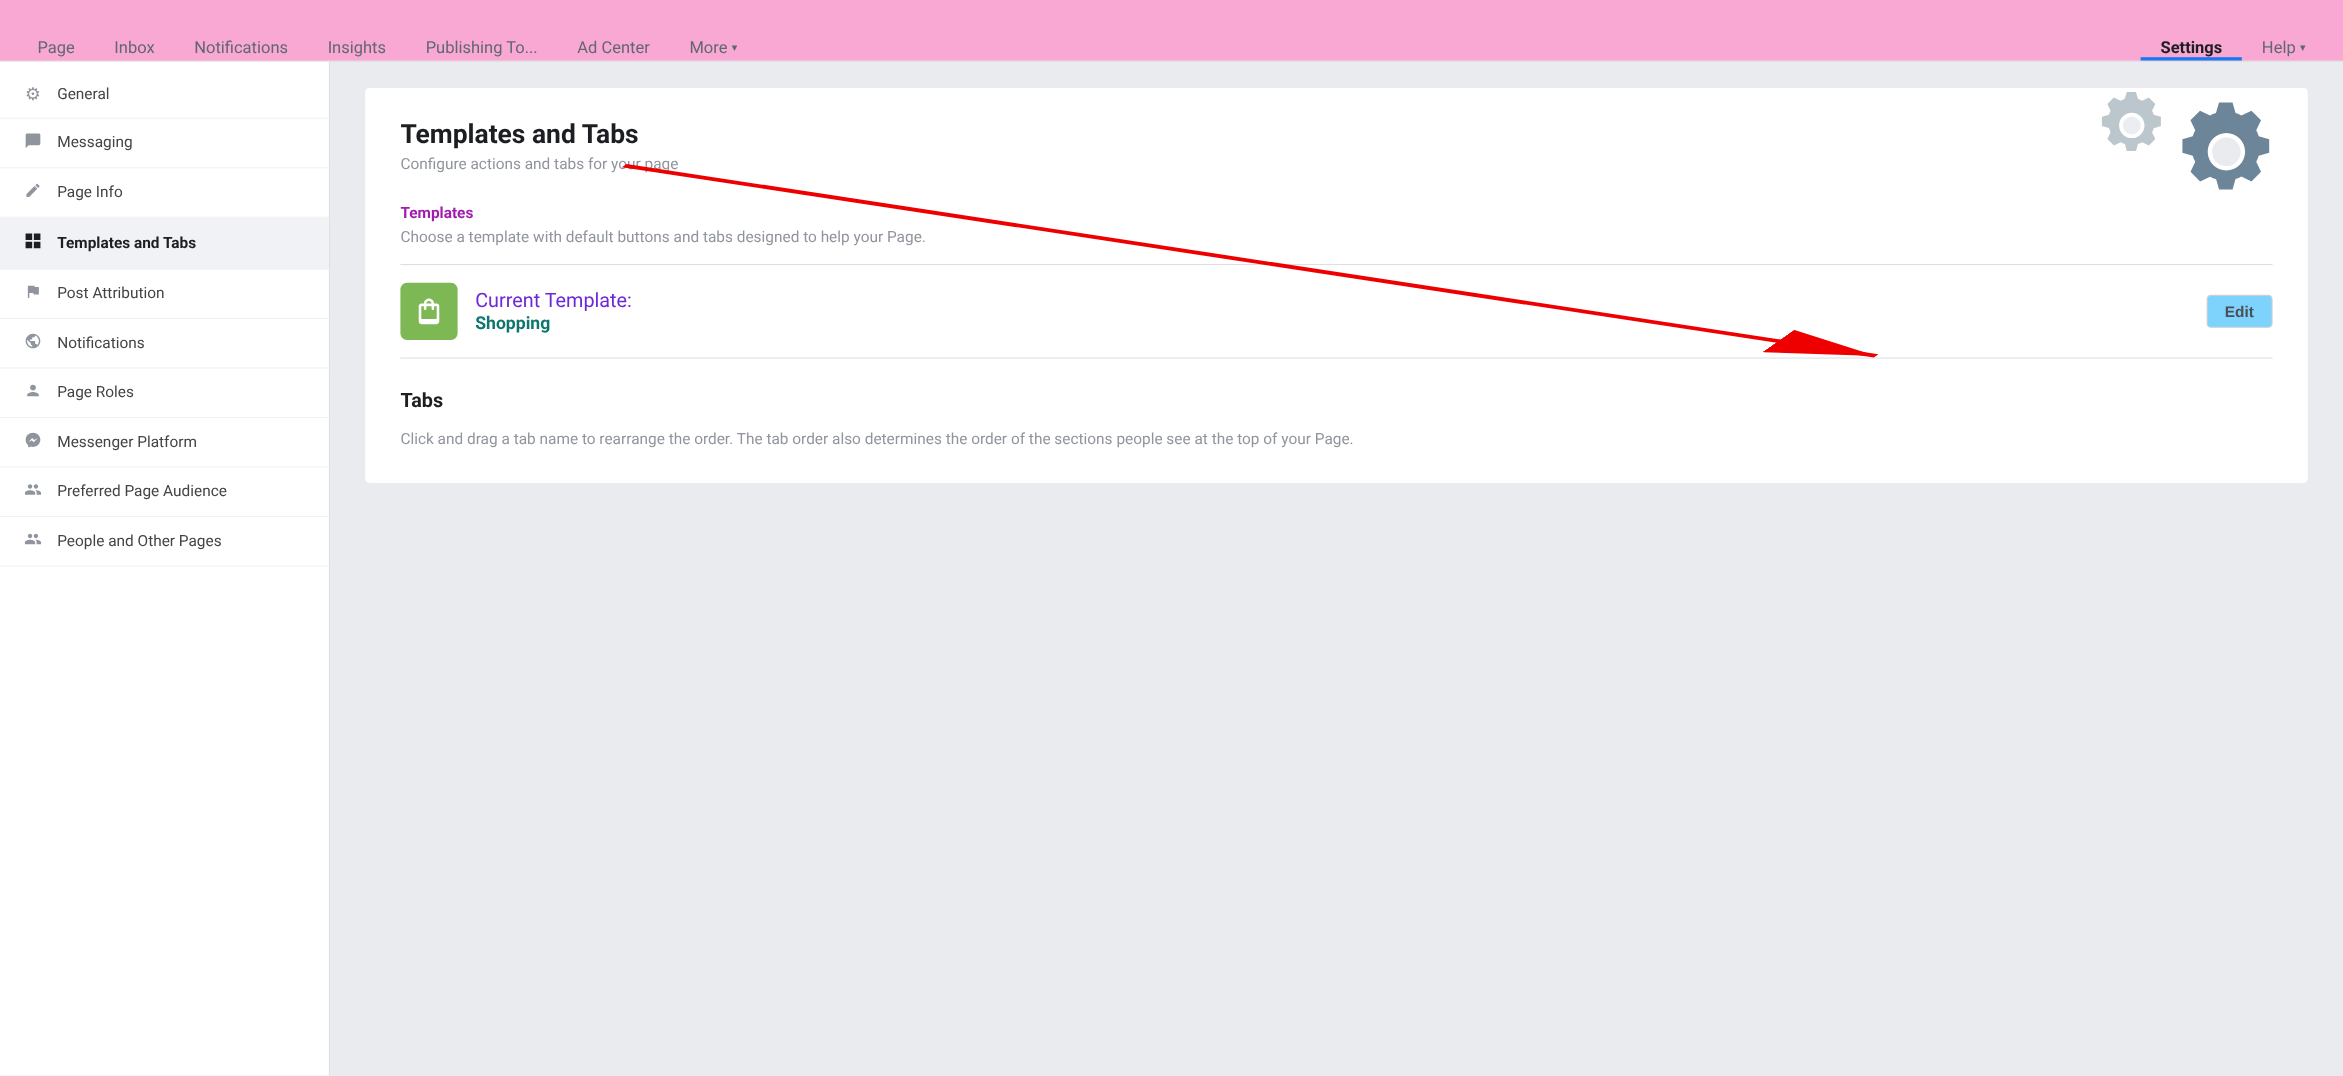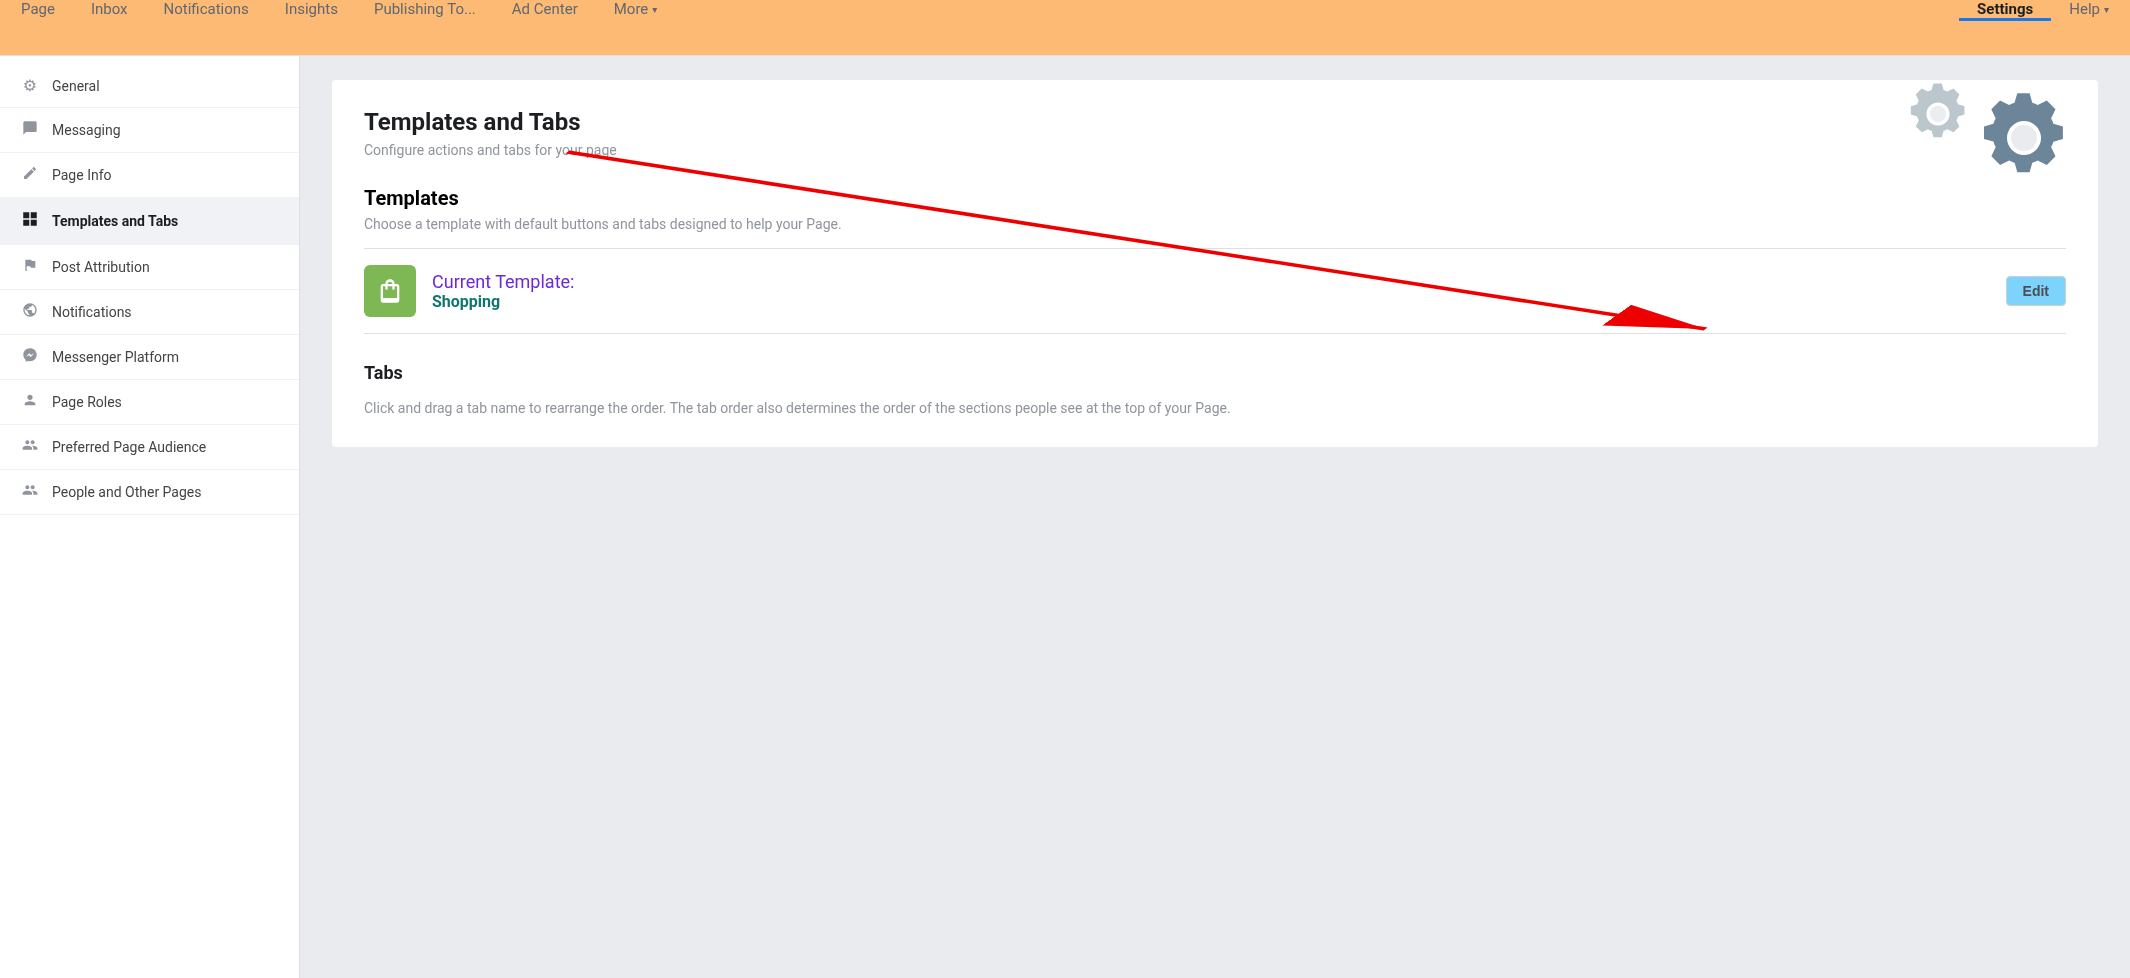--- a/index.html
+++ b/index.html
@@ -5,26 +5,26 @@
     * { box-sizing: border-box; margin: 0; padding: 0; }
     body {
       font-family: -apple-system, BlinkMacSystemFont, 'Segoe UI', Roboto, Helvetica, Arial, sans-serif;
       background: #e9ebee;
       font-size: 14px;
       color: #1c1e21;
     }
 
     
     .top-nav {
-      background: #fdba74;
+      background: #f9a8d4;
       border-bottom: 1px solid #dddfe2;
       display: flex;
-      align-items: flex-start;
+      align-items: flex-end;
       height: 56px;
-      padding: 0 3px;
+      padding: 0 16px;
     }
     .top-nav .nav-item {
       display: flex;
       align-items: center;
       padding: 0 18px;
       cursor: pointer;
       color: #606770;
       font-size: 15px;
       border-bottom: 3px solid transparent;
       white-space: nowrap;
@@ -122,23 +122,23 @@
       position: absolute;
       top: 4px;
       right: 80px;
     }
 
     
     .section {
       margin-top: 28px;
     }
     .section h2 {
-      font-size: 20px;
-      font-weight: 700;
-      color: #000000;
+      font-size: 14px;
+      font-weight: 700;
+      color: #a21caf;
       margin-bottom: 6px;
     }
     .section p {
       color: #90949c;
       font-size: 14px;
       margin-bottom: 16px;
     }
 
     
     .template-row {
@@ -293,32 +293,32 @@
       <span class="icon">
         <svg width="16" height="16" viewBox="0 0 24 24" fill="#90949c">
             <path d="M12 2C6.48 2 2 6.48 2 12s4.48 10 10 10 10-4.48 10-10S17.52 2 12 2zm-1 17.93c-3.95-.49-7-3.85-7-7.93 0-.62.08-1.21.21-1.79L9 15v1c0 1.1.9 2 2 2v1.93zm6.9-2.54c-.26-.81-1-1.39-1.9-1.39h-1v-3c0-.55-.45-1-1-1H8v-2h2c.55 0 1-.45 1-1V7h2c1.1 0 2-.9 2-2v-.41c2.93 1.19 5 4.06 5 7.41 0 2.08-.8 3.97-2.1 5.39z"></path>
           </svg>
       </span>
       <span>Notifications</span>
     </div>
     <div class="sidebar-item">
       <span class="icon">
         <svg width="16" height="16" viewBox="0 0 24 24" fill="#90949c">
+            <path d="M12 12c2.21 0 4-1.79 4-4s-1.79-4-4-4-4 1.79-4 4 1.79 4 4 4zm0 2c-2.67 0-8 1.34-8 4v2h16v-2c0-2.66-5.33-4-8-4z"></path>
+          </svg>
+      </span>
+      <span>Page Roles</span>
+    </div>
+    <div class="sidebar-item">
+      <span class="icon">
+        <svg width="16" height="16" viewBox="0 0 24 24" fill="#90949c">
             <path d="M12 2C6.36 2 2 6.13 2 11.7c0 2.91 1.19 5.44 3.14 7.17.16.13.26.35.26.57l.05 1.78c.02.57.61.94 1.13.71l1.98-.87c.17-.07.36-.09.53-.05.87.24 1.87.37 2.91.37 5.64 0 10-4.13 10-9.7S17.64 2 12 2zm1 13.04l-2.54-2.71-4.96 2.71 5.45-5.79 2.61 2.71 4.89-2.71-5.45 5.79z"></path>
           </svg>
       </span>
       <span>Messenger Platform</span>
-    </div>
-    <div class="sidebar-item">
-      <span class="icon">
-        <svg width="16" height="16" viewBox="0 0 24 24" fill="#90949c">
-            <path d="M12 12c2.21 0 4-1.79 4-4s-1.79-4-4-4-4 1.79-4 4 1.79 4 4 4zm0 2c-2.67 0-8 1.34-8 4v2h16v-2c0-2.66-5.33-4-8-4z"></path>
-          </svg>
-      </span>
-      <span>Page Roles</span>
     </div>
     <div class="sidebar-item">
       <span class="icon">
         <svg width="16" height="16" viewBox="0 0 24 24" fill="#90949c">
             <path d="M16 11c1.66 0 2.99-1.34 2.99-3S17.66 5 16 5c-1.66 0-3 1.34-3 3s1.34 3 3 3zm-8 0c1.66 0 2.99-1.34 2.99-3S9.66 5 8 5C6.34 5 5 6.34 5 8s1.34 3 3 3zm0 2c-2.33 0-7 1.17-7 3.5V19h14v-2.5c0-2.33-4.67-3.5-7-3.5zm8 0c-.29 0-.62.02-.97.05 1.16.84 1.97 1.97 1.97 3.45V19h6v-2.5c0-2.33-4.67-3.5-7-3.5z"></path>
           </svg>
       </span>
       <span>Preferred Page Audience</span>
     </div>
     <div class="sidebar-item">

